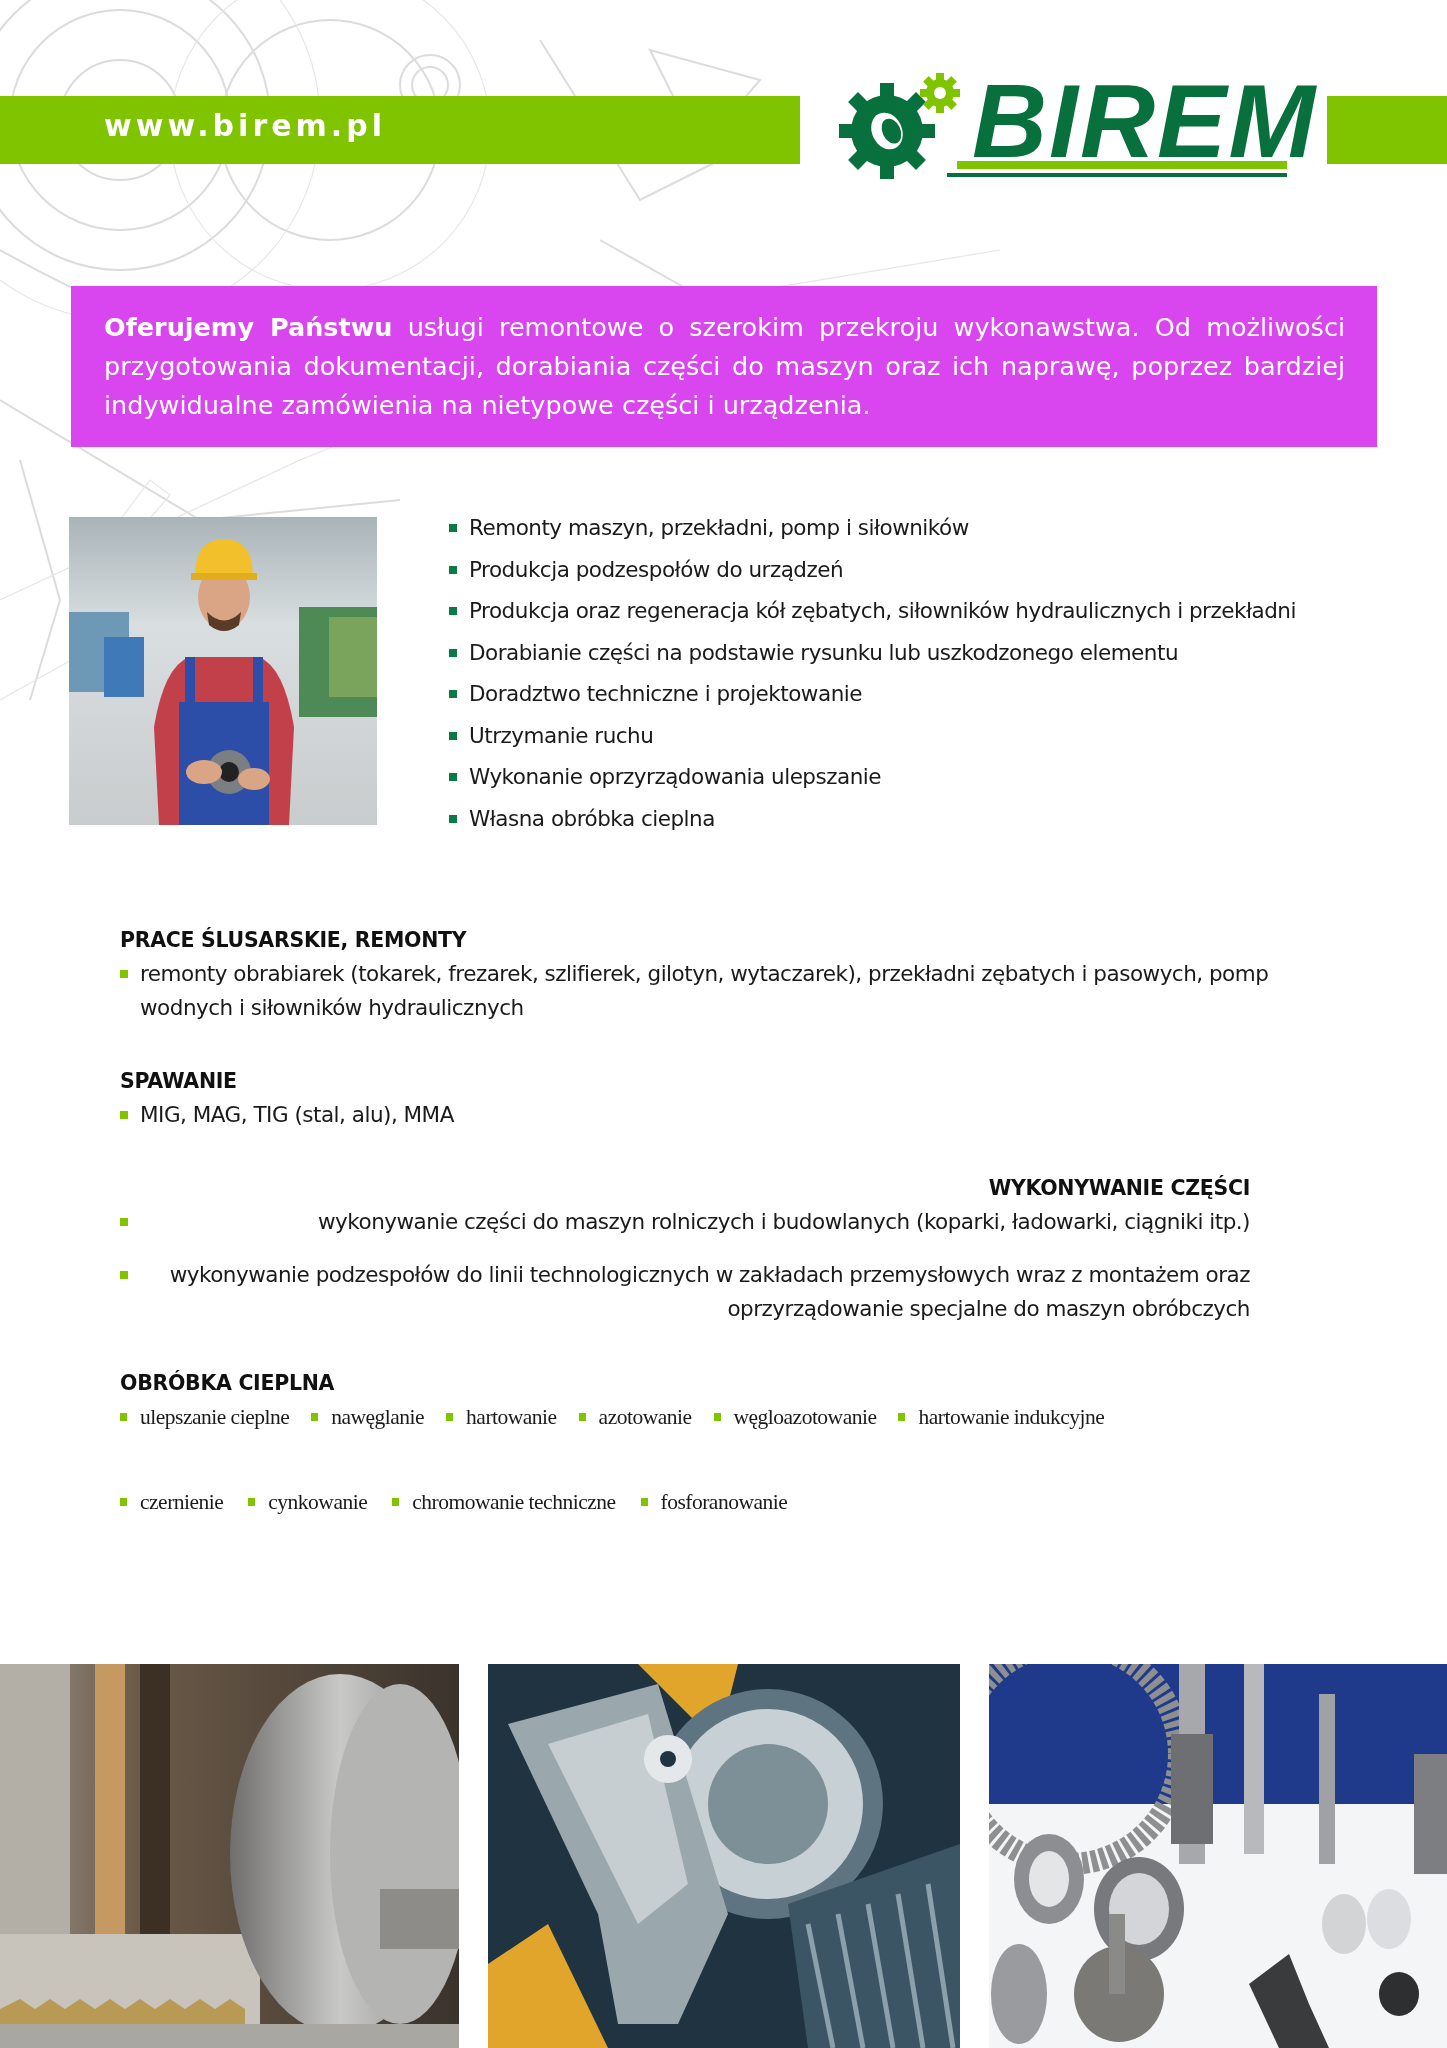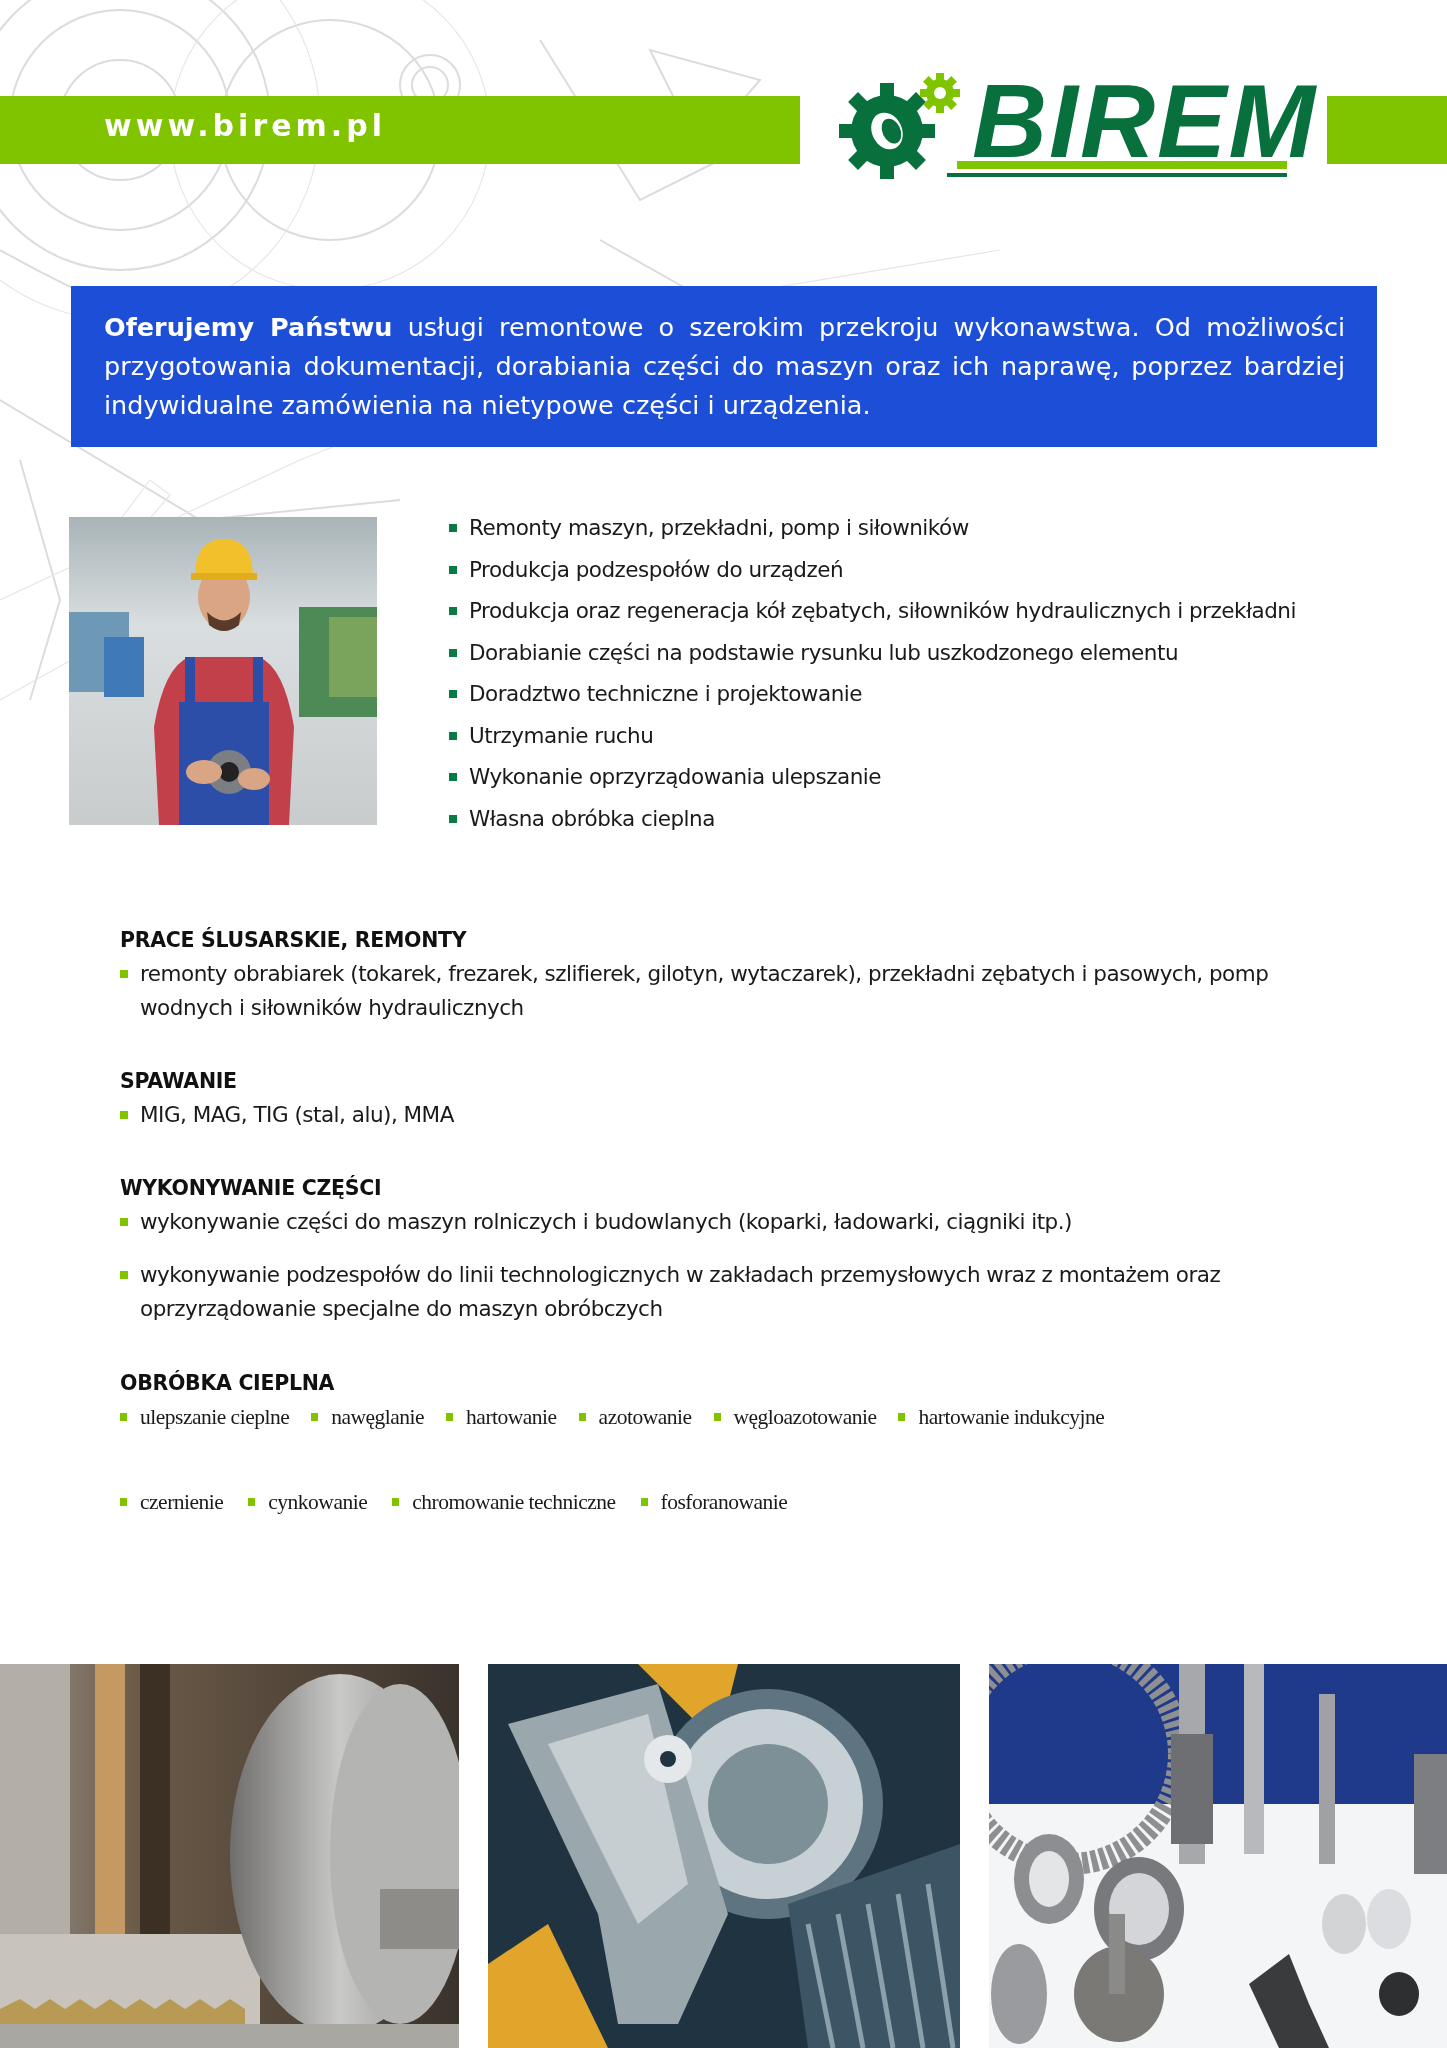--- a/index.html
+++ b/index.html
@@ -11,21 +11,21 @@
 
   
   .band-left { position: absolute; left: 0; top: 96px; width: 800px; height: 68px; background: #80c400; }
   .band-right { position: absolute; left: 1327px; top: 96px; width: 120px; height: 68px; background: #80c400; }
   .site-url { position: absolute; left: 104px; top: 108px; font-family: "DejaVu Sans", sans-serif; font-weight: bold; font-size: 30px; letter-spacing: 4px; color: #ffffff; }
 
   .logo { position: absolute; left: 832px; top: 69px; width: 460px; height: 115px; }
   .logo-text { position: absolute; left: 140px; top: 0px; font-family: "Liberation Sans", sans-serif; font-weight: bold; font-style: italic; font-size: 104px; color: #07703c; letter-spacing: 2px; line-height: 1; }
 
   
-  .intro { position: absolute; left: 71px; top: 286px; width: 1306px; height: 161px; background: #1d4ed8; padding: 22px 32px 0 33px; color: #ffffff; font-family: "DejaVu Sans", sans-serif; font-size: 25.5px; line-height: 39px; text-align: justify; }
+  .intro { position: absolute; left: 71px; top: 286px; width: 1306px; height: 161px; background: #d946ef; padding: 22px 32px 0 33px; color: #ffffff; font-family: "DejaVu Sans", sans-serif; font-size: 25.5px; line-height: 39px; text-align: justify; }
   .intro b { font-weight: bold; }
 
   
   .photo-worker { position: absolute; left: 69px; top: 517px; width: 308px; height: 308px; overflow: hidden; }
 
   
   .services { position: absolute; left: 449px; top: 507px; list-style: none; }
   .services li { position: relative; padding-left: 20px; font-family: "DejaVu Sans", sans-serif; font-size: 21.5px; height: 41.5px; line-height: 41.5px; color: #1a1a1a; letter-spacing: -0.5px; }
   .services li .sq { position: absolute; left: 0; top: 17px; width: 8px; height: 8px; background: #0a7a45; }
 
@@ -160,21 +160,21 @@
 <div class="section" style="top:927px; width:1220px;">
   <div class="sec-title">PRACE ŚLUSARSKIE, REMONTY</div>
   <div class="sec-item" style="margin-top:4px; width:1200px;"><span class="sq"></span><span>remonty obrabiarek (tokarek, frezarek, szlifierek, gilotyn, wytaczarek), przekładni zębatych i pasowych, pomp wodnych i siłowników hydraulicznych</span></div>
 </div>
 
 <div class="section" style="top:1068px;">
   <div class="sec-title">SPAWANIE</div>
   <div class="sec-item" style="margin-top:4px;"><span class="sq"></span><span>MIG, MAG, TIG (stal, alu), MMA</span></div>
 </div>
 
-<div class="section" style="top:1175px;">
+<div class="section" style="top:1175px;text-align:right;">
   <div class="sec-title">WYKONYWANIE CZĘŚCI</div>
   <div class="sec-item" style="margin-top:4px;"><span class="sq"></span><span>wykonywanie części do maszyn rolniczych i budowlanych (koparki, ładowarki, ciągniki itp.)</span></div>
   <div class="sec-item" style="margin-top:19px; width:1130px;"><span class="sq"></span><span>wykonywanie podzespołów do linii technologicznych w zakładach przemysłowych wraz z montażem oraz oprzyrządowanie specjalne do maszyn obróbczych</span></div>
 </div>
 
 <div class="section" style="top:1370px;">
   <div class="sec-title">OBRÓBKA CIEPLNA</div>
   <div class="inline-list" style="margin-top:4px;">
     <span class="inline-item"><span class="sq"></span><span>ulepszanie cieplne</span></span>
     <span class="inline-item"><span class="sq"></span><span>nawęglanie</span></span>

